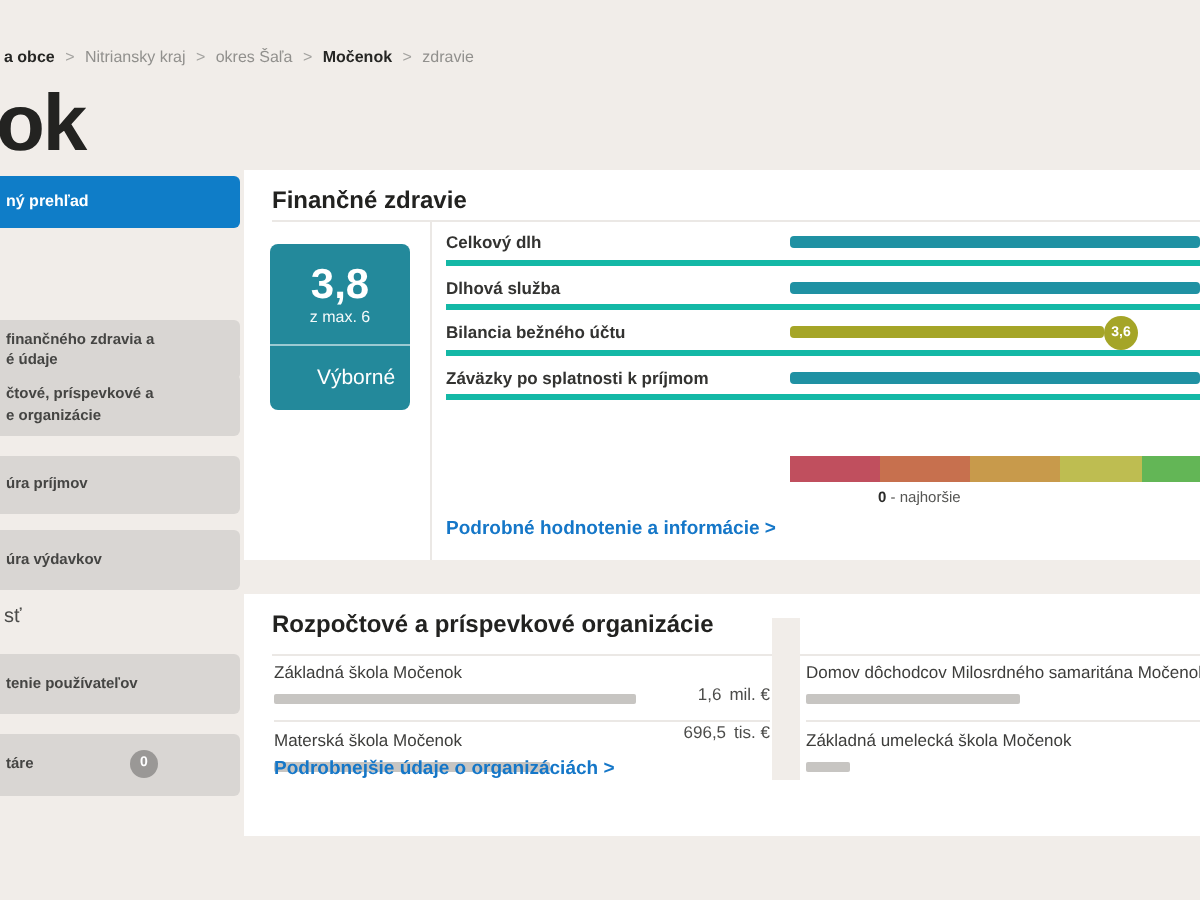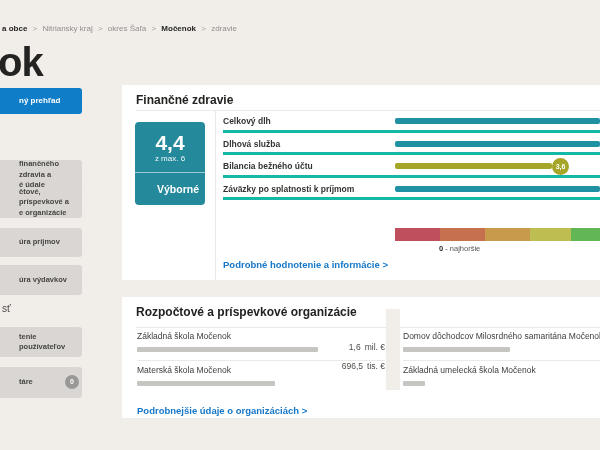--- a/index.html
+++ b/index.html
@@ -12,25 +12,25 @@
   }
 
   
   .breadcrumb { position:absolute; left:2px; top:24px; font-size:8px; color:#91908d; white-space:nowrap; }
   .breadcrumb .seg-bold { color:#262624; font-weight:bold; }
   .breadcrumb .sep { margin:0 3px; color:#a3a29f; }
   .page-title { position:absolute; left:-2px; top:40px; font-size:40px; font-weight:bold; color:#232321; letter-spacing:-1px; }
 
   
   .si {
-    position:absolute; left:0; width:82px;
+    position:absolute; left:0; width:120px;
     background:#d9d6d3; border-radius:0 3px 3px 0;
     color:#454543; font-size:7.5px; font-weight:bold; line-height:10.5px;
     display:flex; flex-direction:column; justify-content:center;
-    padding-left:19px; cursor:pointer;
+    padding-left:3px; cursor:pointer;
   }
   .si.active { background:#0f7dc8; color:#ffffff; font-size:8px; }
   .si1 { top:88px;  height:26px; }
   .si2 { top:160px; height:30px; }
   .si3 { top:187px; height:31px; }
   .si4 { top:228px; height:29px; }
   .si5 { top:265px; height:30px; }
   .si6 { top:327px; height:30px; }
   .si7 { top:367px; height:31px; }
   .side-section-label { position:absolute; left:2px; top:303px; font-size:10px; color:#4a4a48; }
@@ -55,21 +55,21 @@
   .score-box {
     position:absolute; left:13px; top:37px; width:70px; height:83px;
     background:#23899b; border-radius:4px; color:#fff; text-align:center;
     display:flex; flex-direction:column;
   }
   .score-top { height:51px; border-bottom:1px solid rgba(255,255,255,0.55);
     display:flex; flex-direction:column; justify-content:center; }
   .score-num { font-size:21px; font-weight:bold; line-height:22px; }
   .score-max { font-size:8px; opacity:0.95; }
   .score-rating { flex:1; display:flex; align-items:center; justify-content:center;
-    font-size:10.5px; font-weight:bold;padding-left:16px; }
+    font-size:10.5px; font-weight:normal;padding-left:16px; }
 
   .frows { position:absolute; left:101px; top:25px; right:0; }
   .frow { position:relative; height:22.5px; border-bottom:3px solid #14b8a6; }
   .frow-label { font-size:8.5px; font-weight:bold; color:#333331; line-height:22.5px; white-space:nowrap; }
   .fbar { position:absolute; top:8px; height:6px; background:#1f91a3; border-radius:2px; }
   .fbar-full  { left:172px; right:0; }
   .fbar-olive { left:172px; width:157px; background:#a5a527; }
   .score-badge {
     position:absolute; left:329px; top:3px;
     width:17px; height:17px; border-radius:50%;
@@ -82,21 +82,21 @@
   .sc1 { width:45px; background:#c04f5e; }
   .sc2 { width:45px; background:#c7704e; }
   .sc3 { width:45px; background:#c89a4b; }
   .sc4 { width:41px; background:#bebd51; }
   .sc5 { flex:1;     background:#63b656; }
   .scale-caption { position:absolute; left:273px; top:159px; font-size:7.5px; color:#555553;margin-left:44px; }
   .scale-caption b { color:#2b2b29; }
 
   .card-link { position:absolute; font-size:9.5px; font-weight:bold; color:#1577c8; cursor:pointer; white-space:nowrap; }
   .c1-link { left:101px; top:174px; }
-  .c2-link { left:15px;  top:108px; }
+  .c2-link { left:15px;  top:82px; }
 
   
   .c2-title-line { left:14px; right:0; top:30px; }
   .col-gap { position:absolute; left:264px; top:12px; width:14px; height:81px; background:#f1ede9; }
   .org-name { position:absolute; font-size:8.5px; color:#3d3d3b; white-space:nowrap; }
   .org-bar  { position:absolute; height:5px; background:#c7c5c2; border-radius:1px; }
   .org-value { position:absolute; left:160px; width:103px; top:45px;
     display:flex; justify-content:flex-end; gap:4px;
     font-size:8.5px; color:#4c4c4a; }
   .org-value.v2 { top:64px; }
@@ -146,21 +146,21 @@
   <div class="count-badge">0</div>
 </div>
 
 <div class="card card1">
   <div class="card-title">Finančné zdravie</div>
   <div class="hline c1-title-line"></div>
   <div class="vline c1-vline"></div>
 
   <div class="score-box">
     <div class="score-top">
-      <div class="score-num">4,4</div>
+      <div class="score-num">3,8</div>
       <div class="score-max">z max. 6</div>
     </div>
     <div class="score-rating">Výborné</div>
   </div>
 
   <div class="frows">
     <div class="frow">
       <div class="frow-label">Celkový dlh</div>
       <div class="fbar fbar-full"></div>
     </div>

